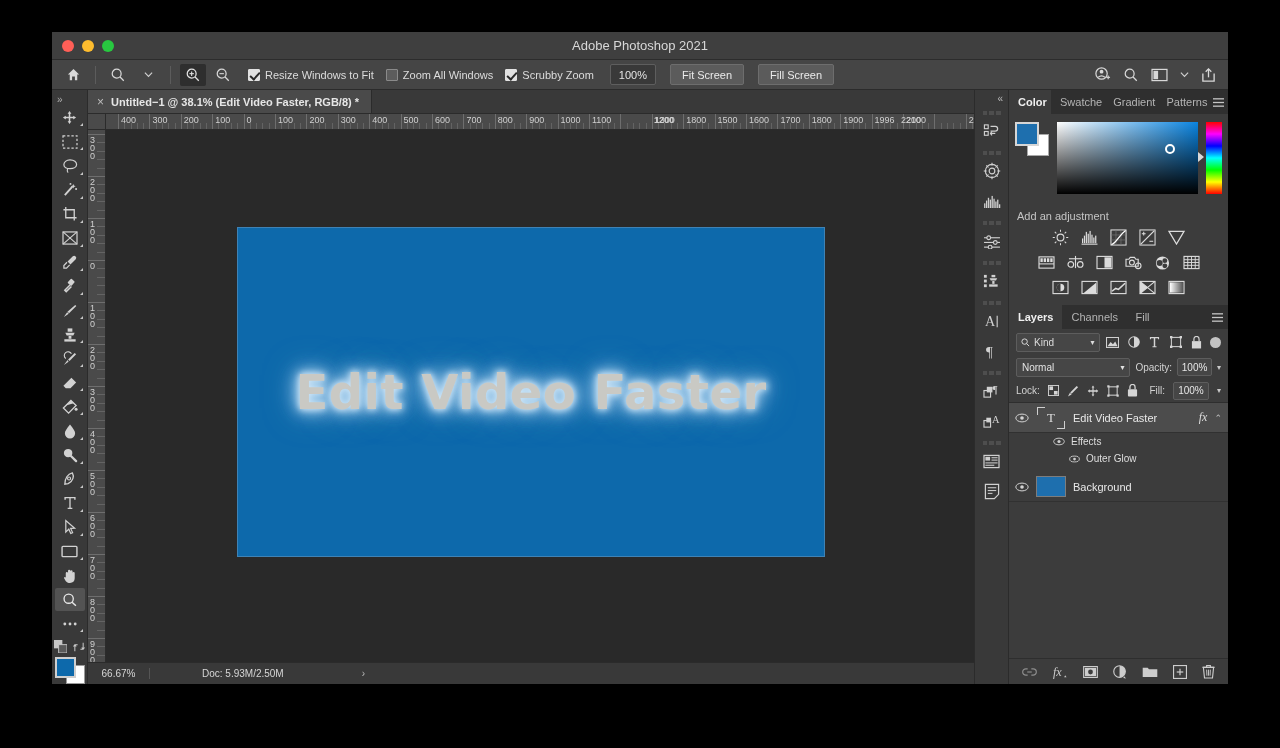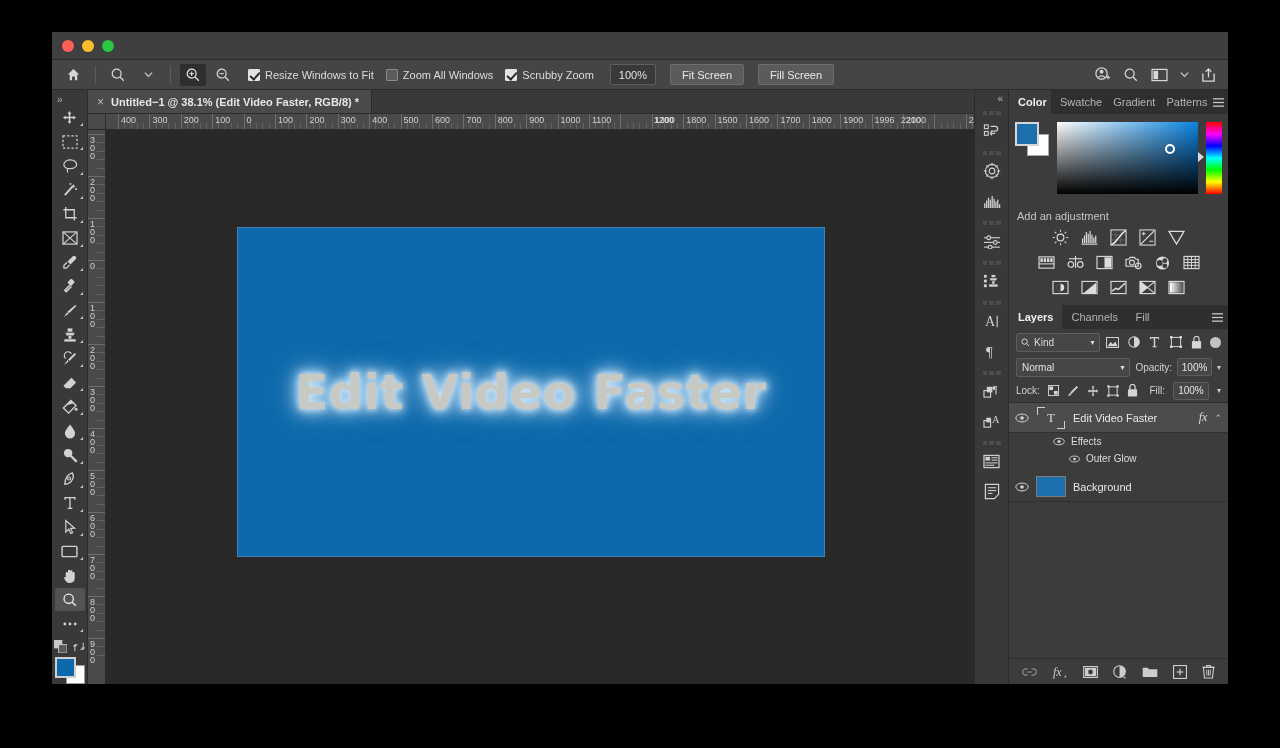--- a/index.html
+++ b/index.html
@@ -315,20 +315,21 @@
 <body>
 
 <div class="app-window">
 
   <div class="titlebar">
     <div class="traffic">
       <div class="dot red"></div>
       <div class="dot yellow"></div>
       <div class="dot green"></div>
     </div>
+    <div class="win-title">Adobe Photoshop 2021</div>
   </div>
 
   <div class="optionsbar">
     <div class="ob-btn">
       <svg width="15" height="15" viewBox="0 0 16 16">
           <path d="M8 2 L14 8 H12 V14 H9.5 V10 H6.5 V14 H4 V8 H2 Z" fill="#d8d8d8"></path>
         </svg>
     </div>
     <div class="ob-sep"></div>
     <div class="ob-btn no-arrow">
@@ -830,20 +831,27 @@
             <div class="vtick minor" style="top: 516.4px;"></div>
             <div class="vtick minor" style="top: 524.8px;"></div>
           </div>
         <div class="canvas-area">
           <div class="artboard">
             <div class="art-text">Edit Video Faster</div>
           </div>
         </div>
       </div>
 
+      <div class="statusbar">
+        <div class="st-zoom">66.67%</div>
+        <div class="st-doc">
+          <span>Doc: 5.93M/2.50M</span>
+          <span class="st-arrow">›</span>
+        </div>
+      </div>
     </div>
 
     <div class="dockcol">
       <div class="dock-collapse">«</div>
 
       <div class="dock-grip">
           <i></i>
           <i></i>
           <i></i>
         </div>

